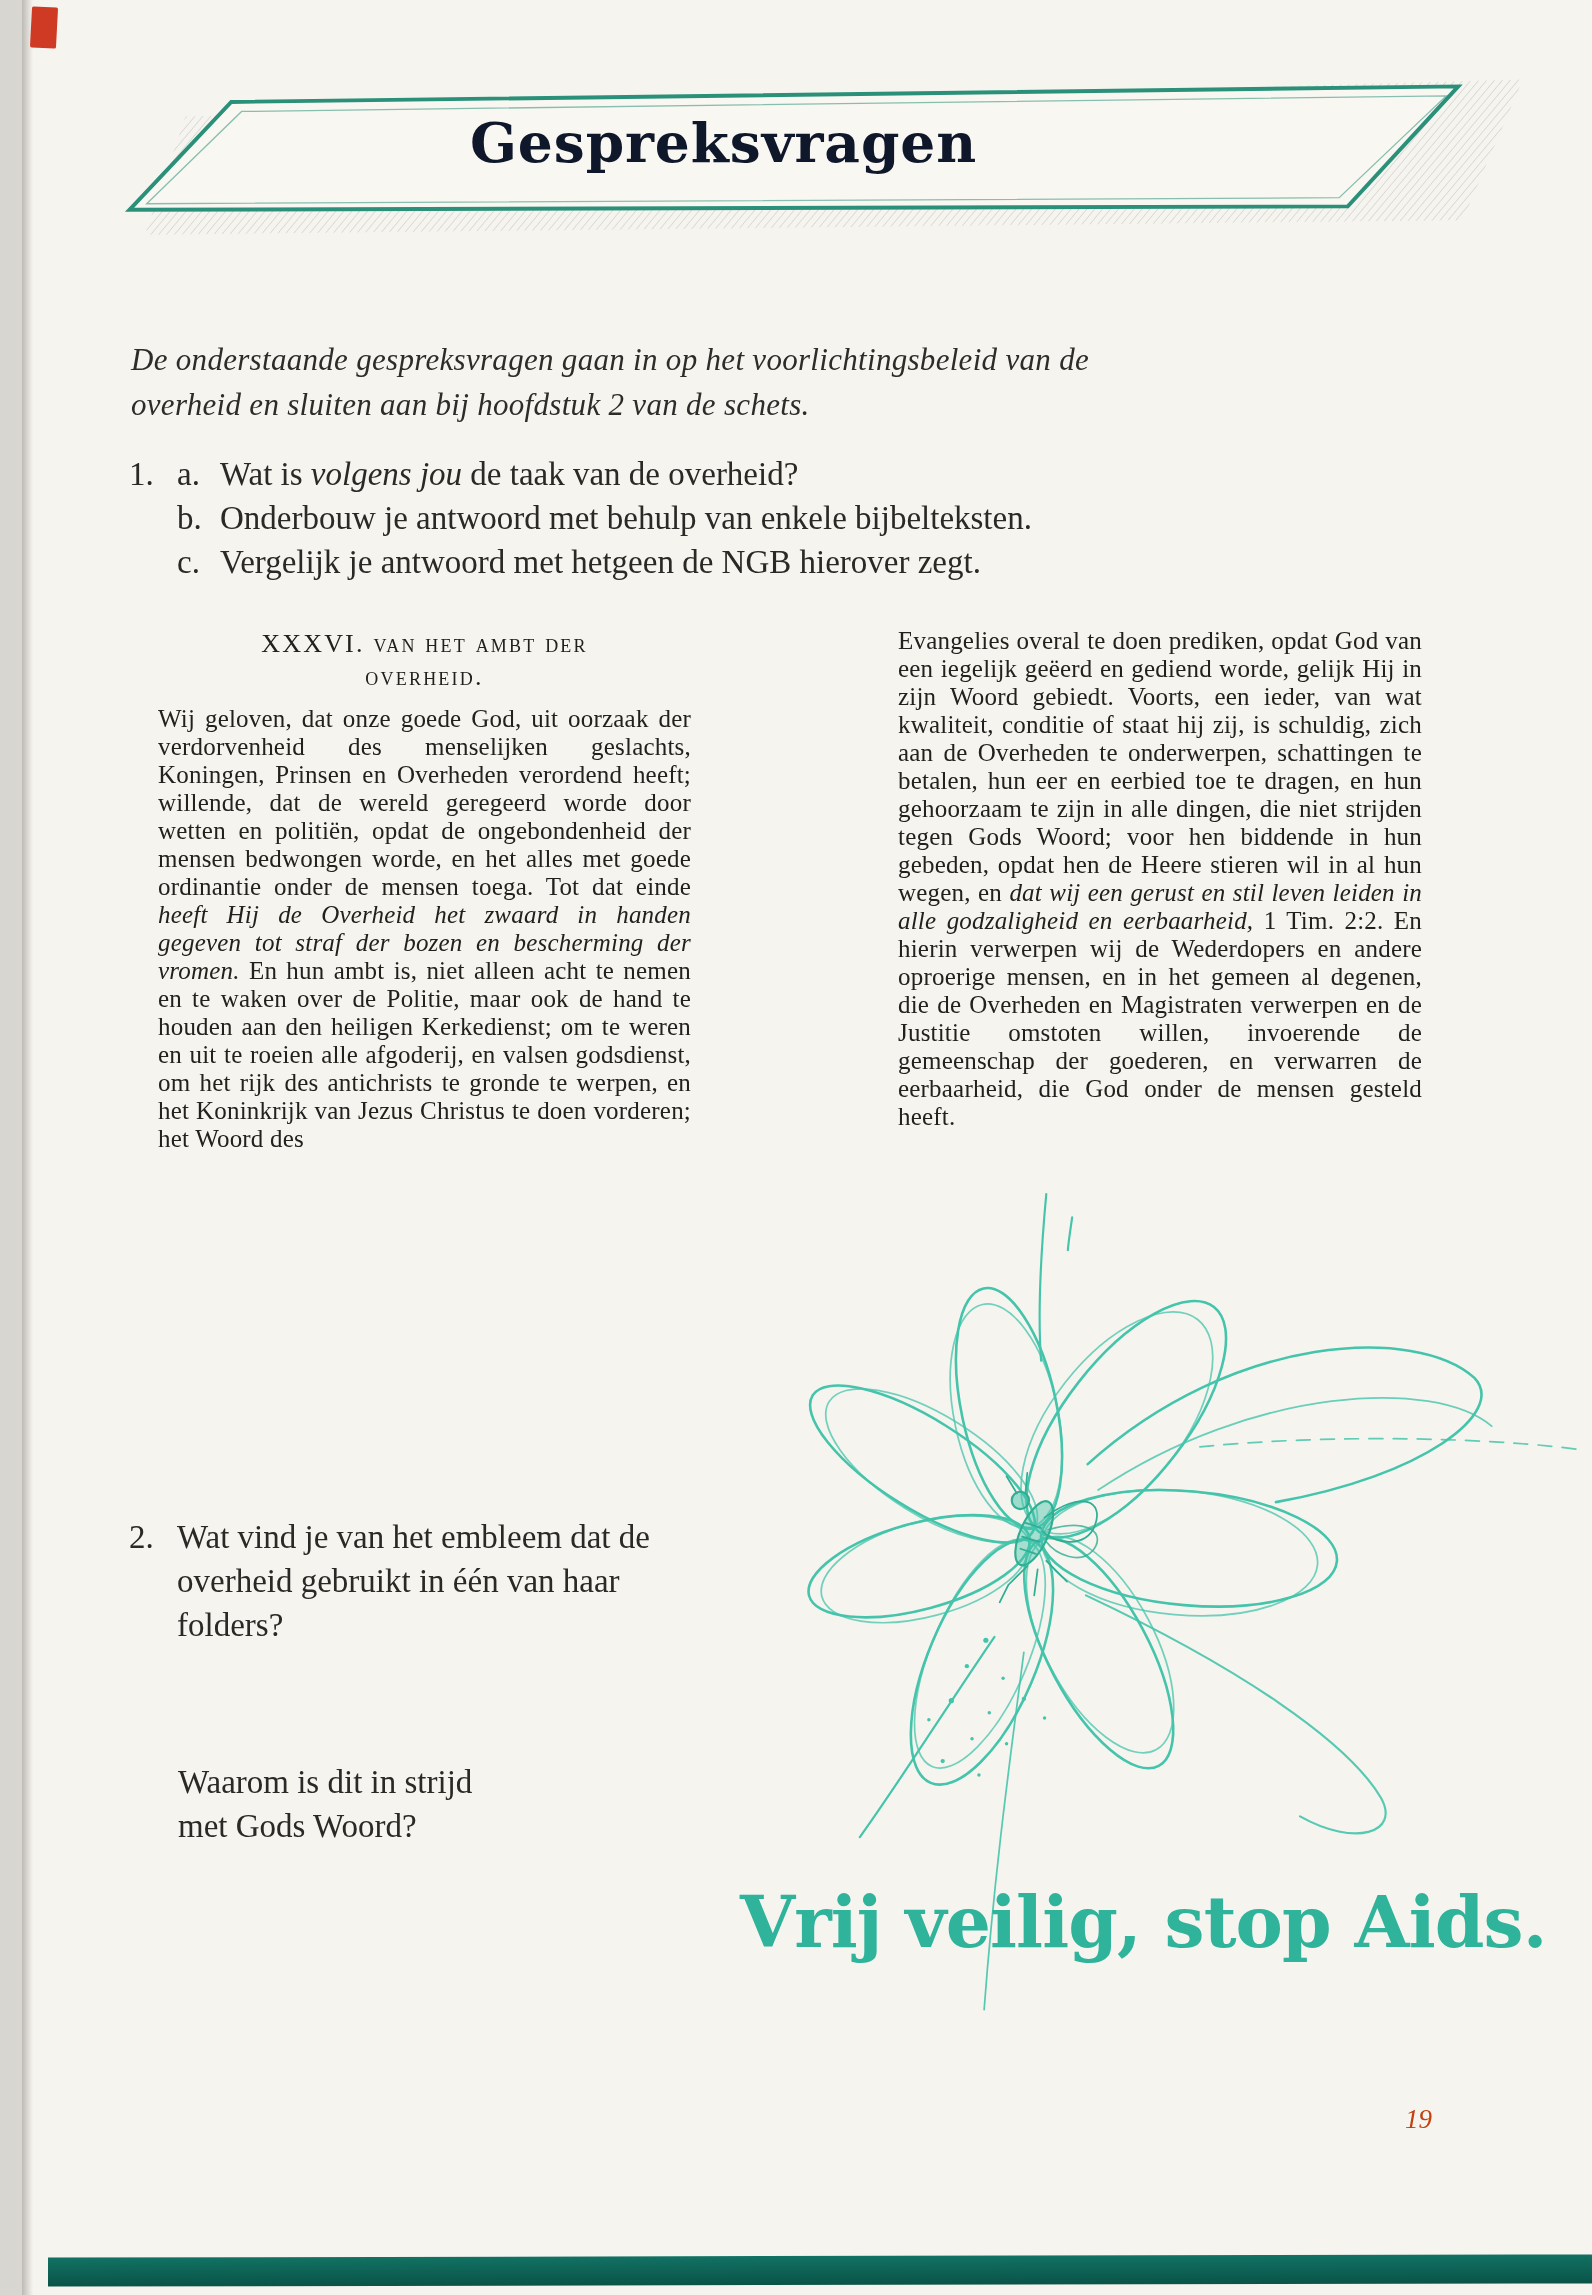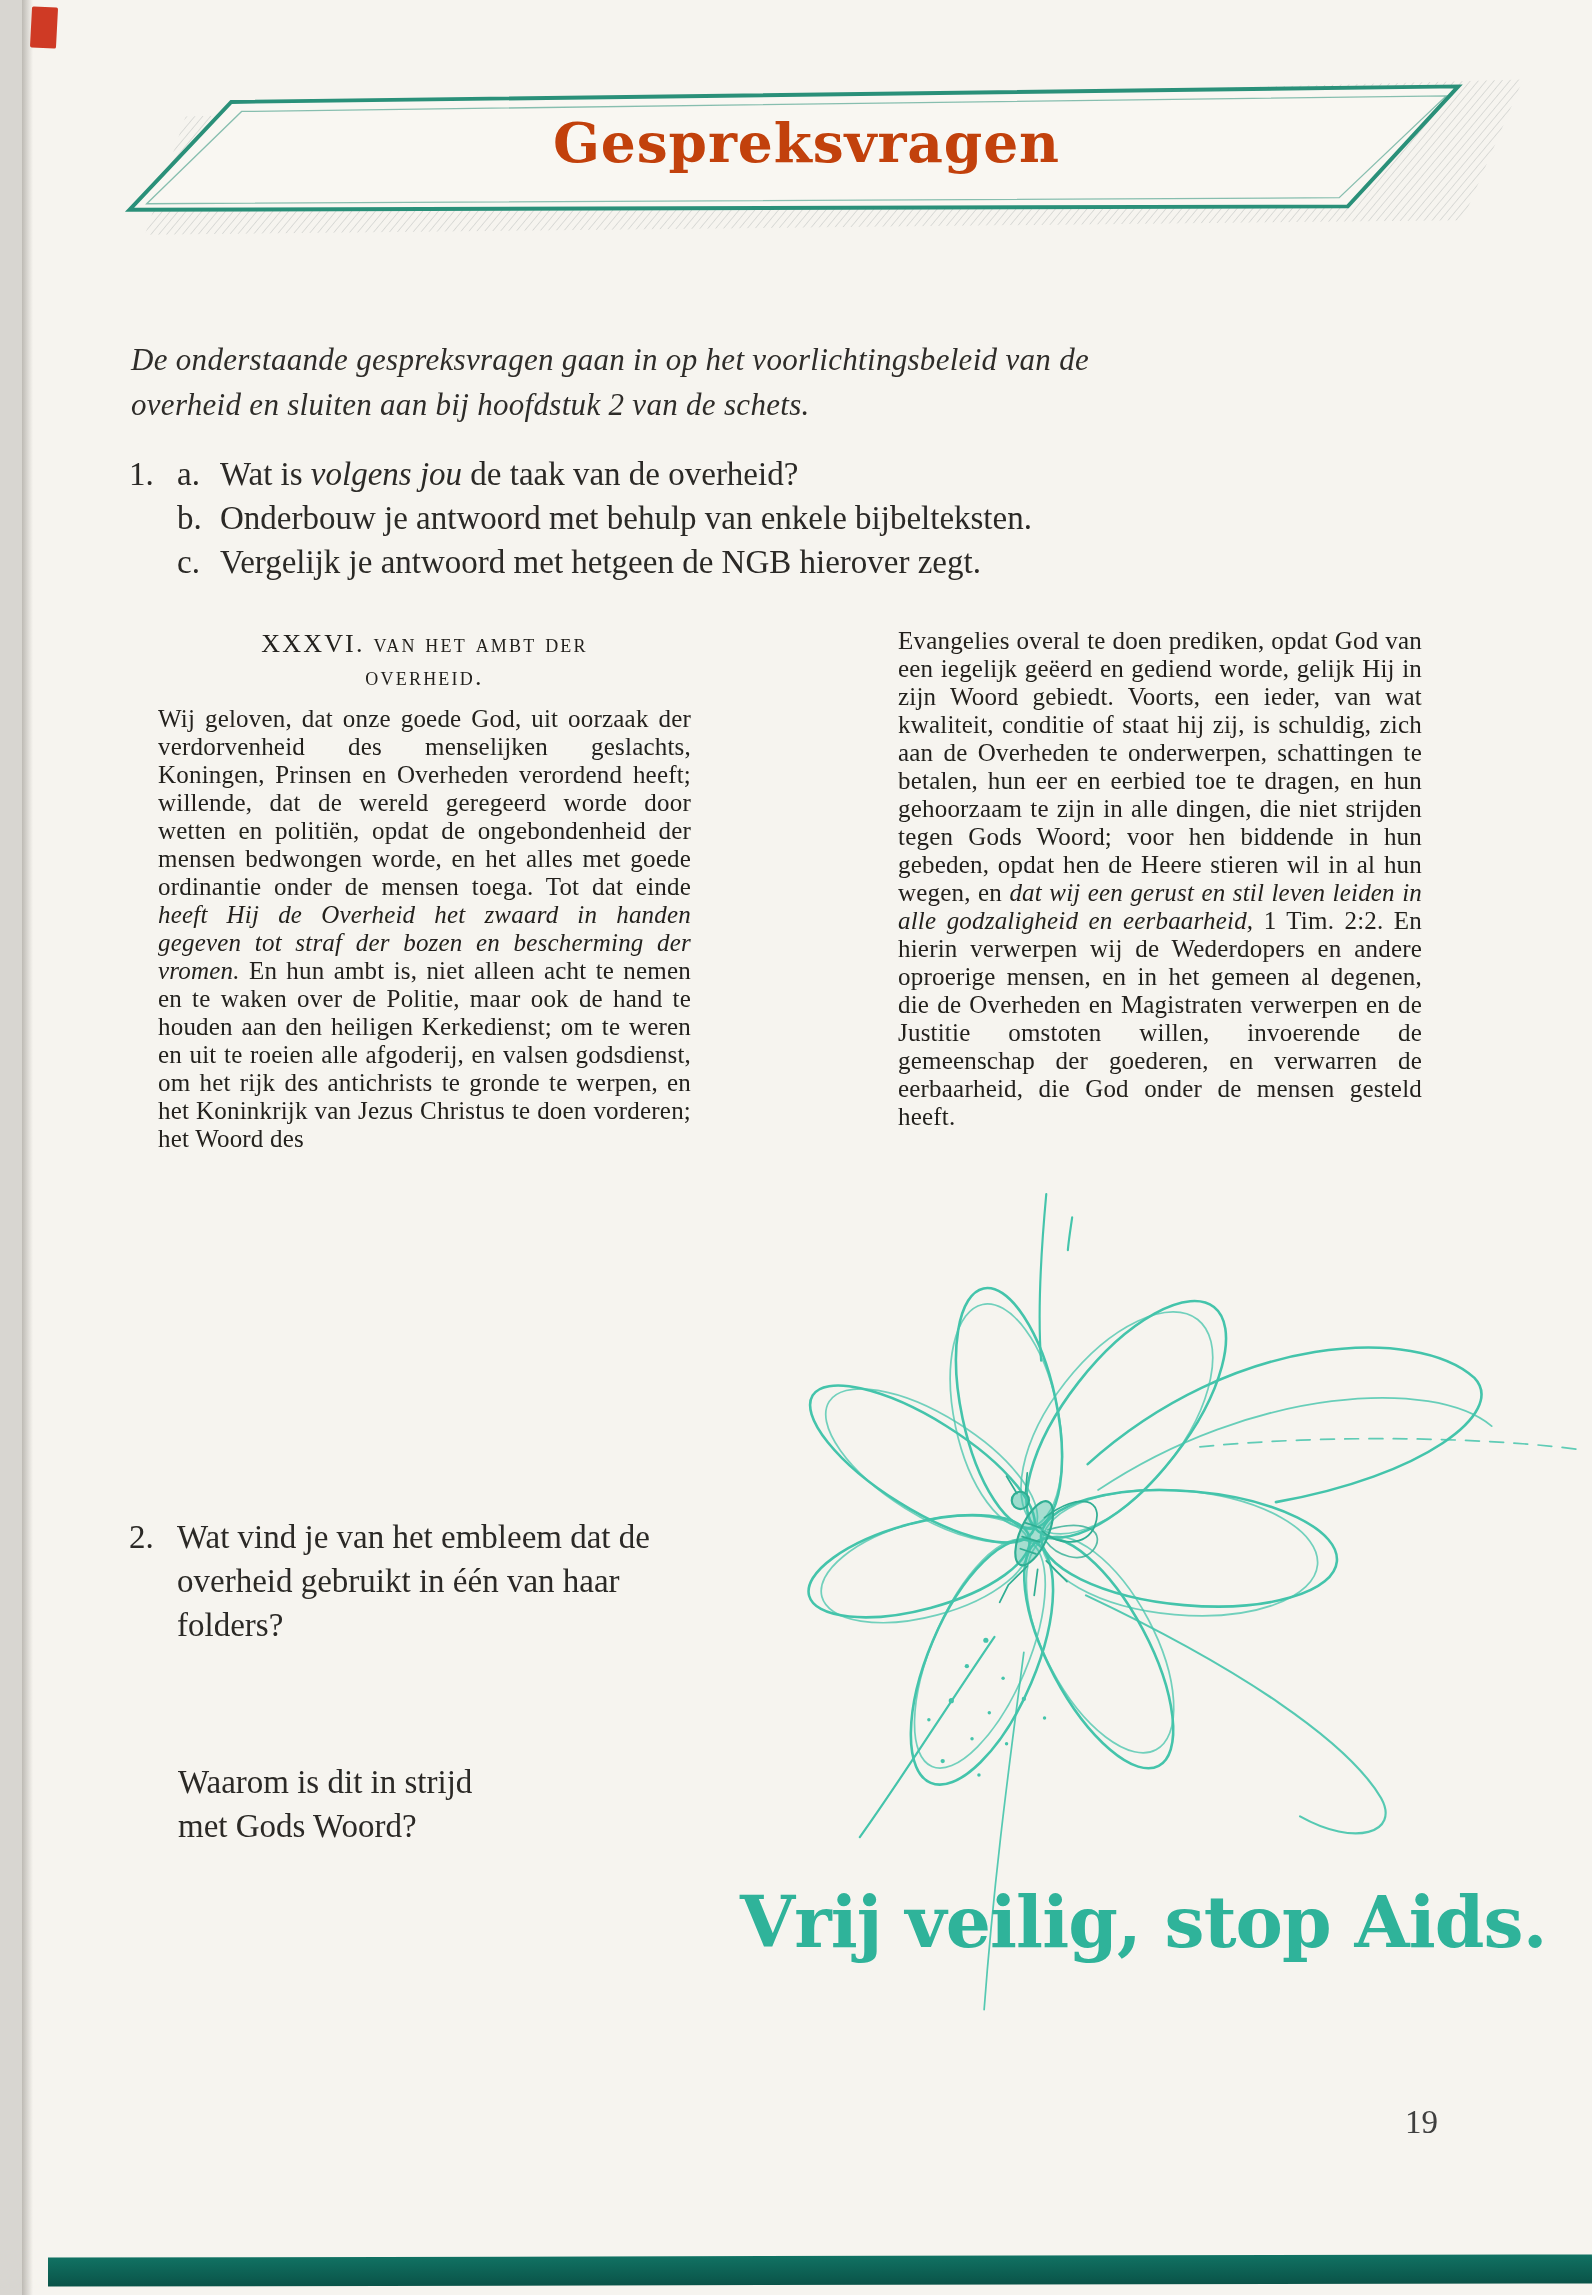--- a/index.html
+++ b/index.html
@@ -20,23 +20,22 @@
     background:linear-gradient(90deg,#bdbab4,rgba(255,255,255,0));
   }
   .corner-mark {
     position:absolute; left:31px; top:7px; width:26px; height:41px;
     background:#cf3a25; border-radius:1.7px;
     transform:rotate(3deg);
   }
   .banner-svg { position:absolute; left:0; top:0; }
   .banner-title {
     position:absolute; left:470px; top:110px; width:673px;
-    text-align:center;
     font-family:"DejaVu Serif", serif;
-    font-size:55px; font-weight:bold; color:#c2410c;
+    font-size:55px; font-weight:bold; color:#0f172a;
     letter-spacing:0.9px;
   }
   .intro {
     position:absolute; left:131px; top:337px;
     font-style:italic; font-size:31px; line-height:45px;
     color:#2e2c29; letter-spacing:0.3px;
   }
   .qblock { position:absolute; font-size:33px; line-height:44px; color:#2b2926; }
   .q1 { left:129px; top:452px; }
   .q-row { display:flex; }
@@ -62,21 +61,21 @@
   .it { font-style:italic;margin-top:28px; }
   .flower { position:absolute; left:682px; top:1181px; pointer-events:none; }
   .slogan {
     position:absolute; left:740px; top:1880px;
     font-family:"DejaVu Serif", serif;
     font-size:71px; font-weight:bold; color:#2fb39a;
     letter-spacing:-0.9px; white-space:nowrap;
   }
   .page-number {
     position:absolute; left:1405px; top:2104px;
-    font-size:33px; color:#404040;
+    font-size:27px; color:#c2410c;font-style:italic;
   }
   .bottom-bar {
     position:absolute; left:48px; top:2256px; width:1544px; height:29px;
     background:linear-gradient(180deg,#117263,#0a5348);
     transform:rotate(-0.12deg);
   }
 </style>
 </head>
 <body>
 

